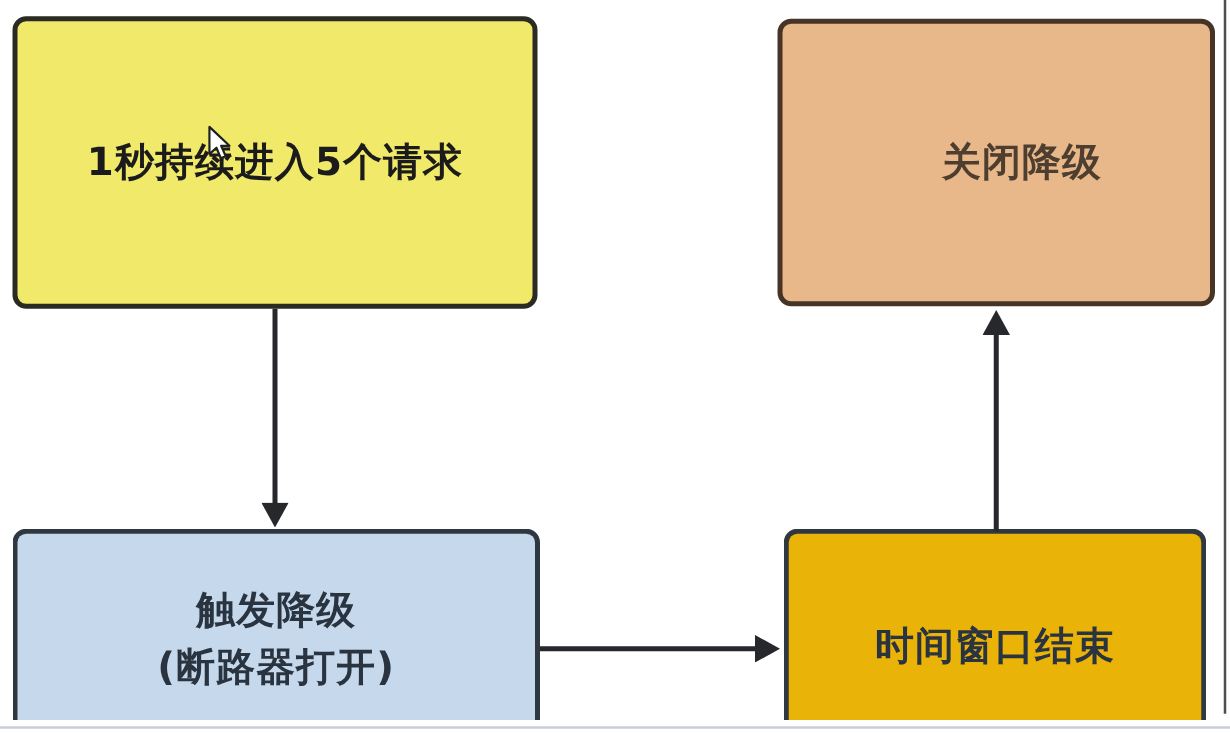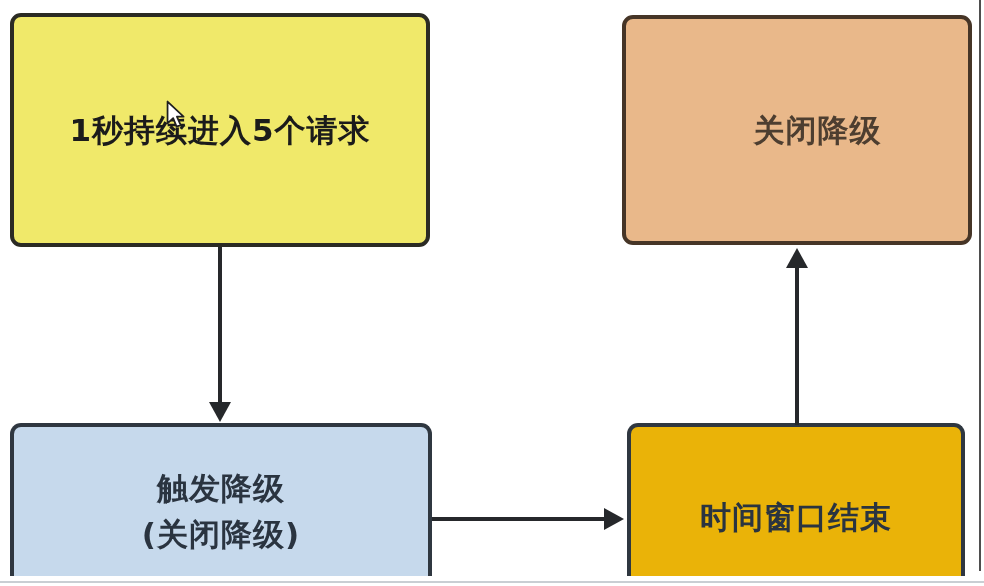--- a/index.html
+++ b/index.html
@@ -63,21 +63,21 @@
   <div class="node node-condition" style="background-color: rgb(240, 233, 106); border-color: rgb(43, 43, 36); color: rgb(27, 27, 27);">
     <span class="line">1秒持续进入5个请求</span>
   </div>
 
   <div class="node node-close" style="background-color: rgb(233, 184, 138); border-color: rgb(70, 53, 39); color: rgb(77, 62, 48);">
     <span class="line">关闭降级</span>
   </div>
 
   <div class="node node-cut node-trigger" style="background-color: rgb(198, 217, 236); border-color: rgb(47, 55, 64); color: rgb(42, 52, 64);">
     <span class="line">触发降级</span>
-    <span class="line">(关闭降级)</span>
+    <span class="line">(断路器打开)</span>
   </div>
 
   <div class="node node-cut node-window" style="background-color: #eab308; border-color: rgb(47, 55, 64); color: rgb(42, 52, 64);">
     <span class="line">时间窗口结束</span>
   </div>
 
   <div>
     <div class="arrow-part shaft-v" style="left: 218px; top: 247px; height: 158px; background-color: rgb(38, 40, 43);"></div>
     <div class="arrow-part head head-down" style="left: 209px; top: 402px; background-color: rgb(38, 40, 43);"></div>
   </div>

